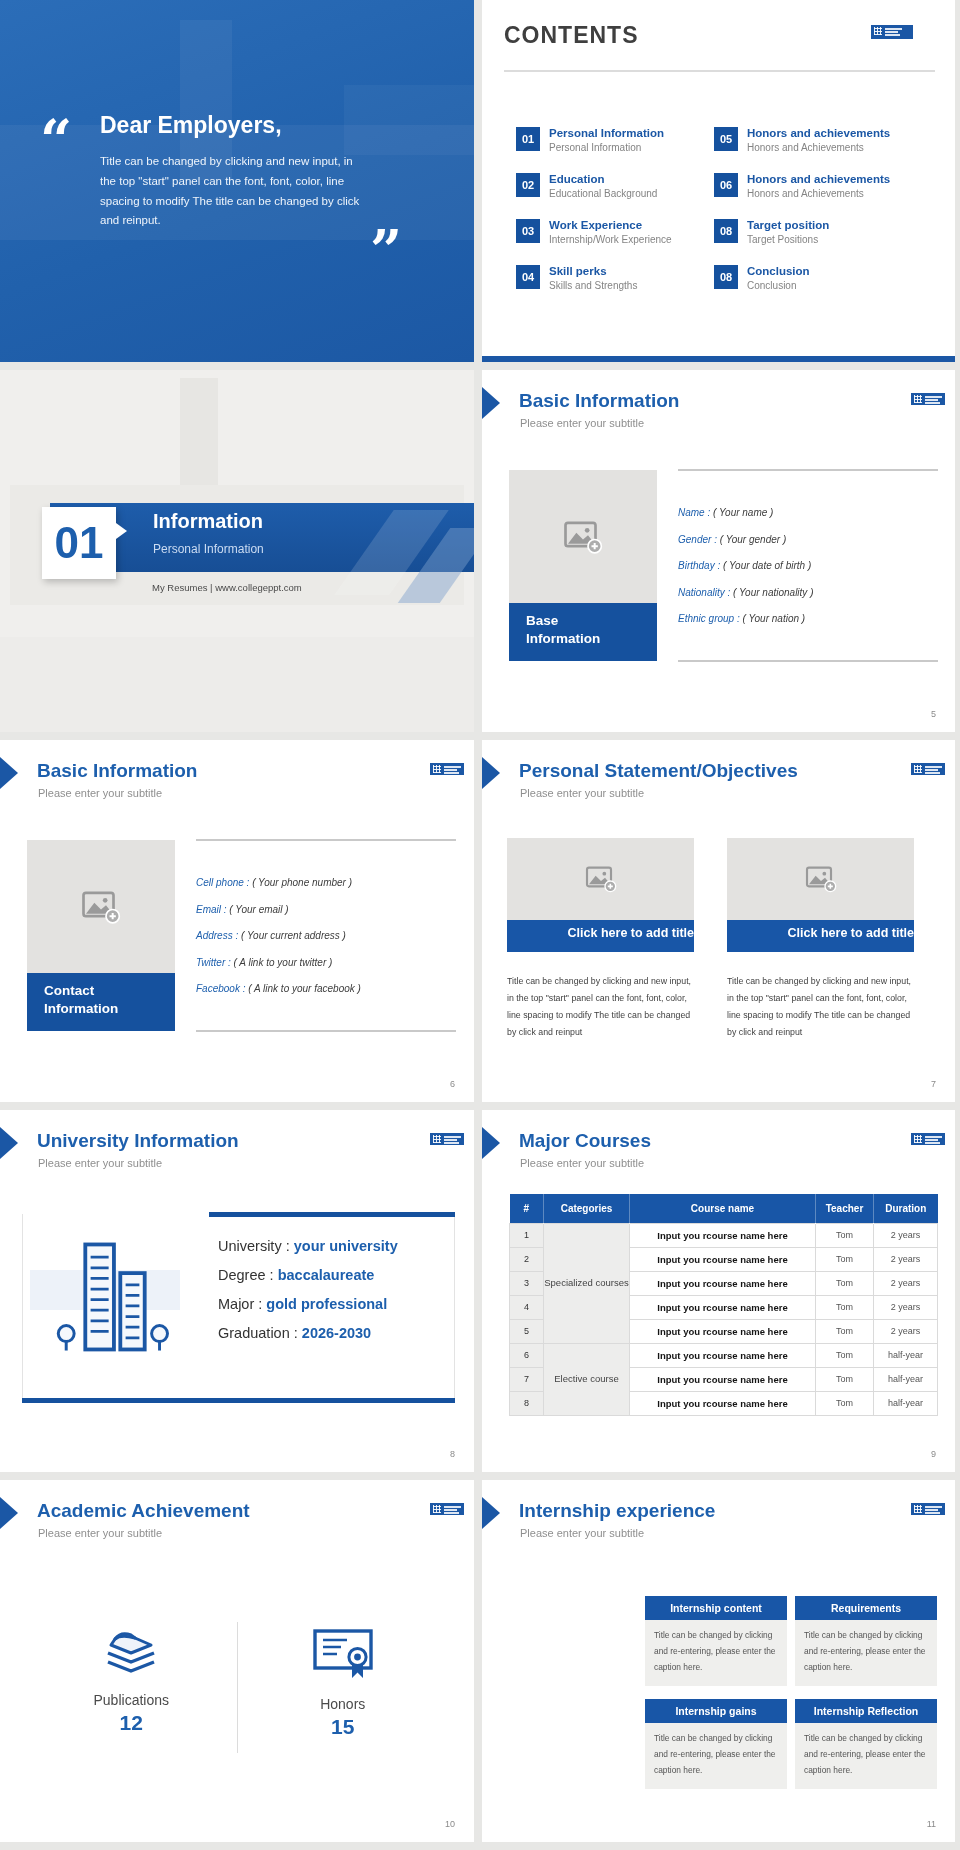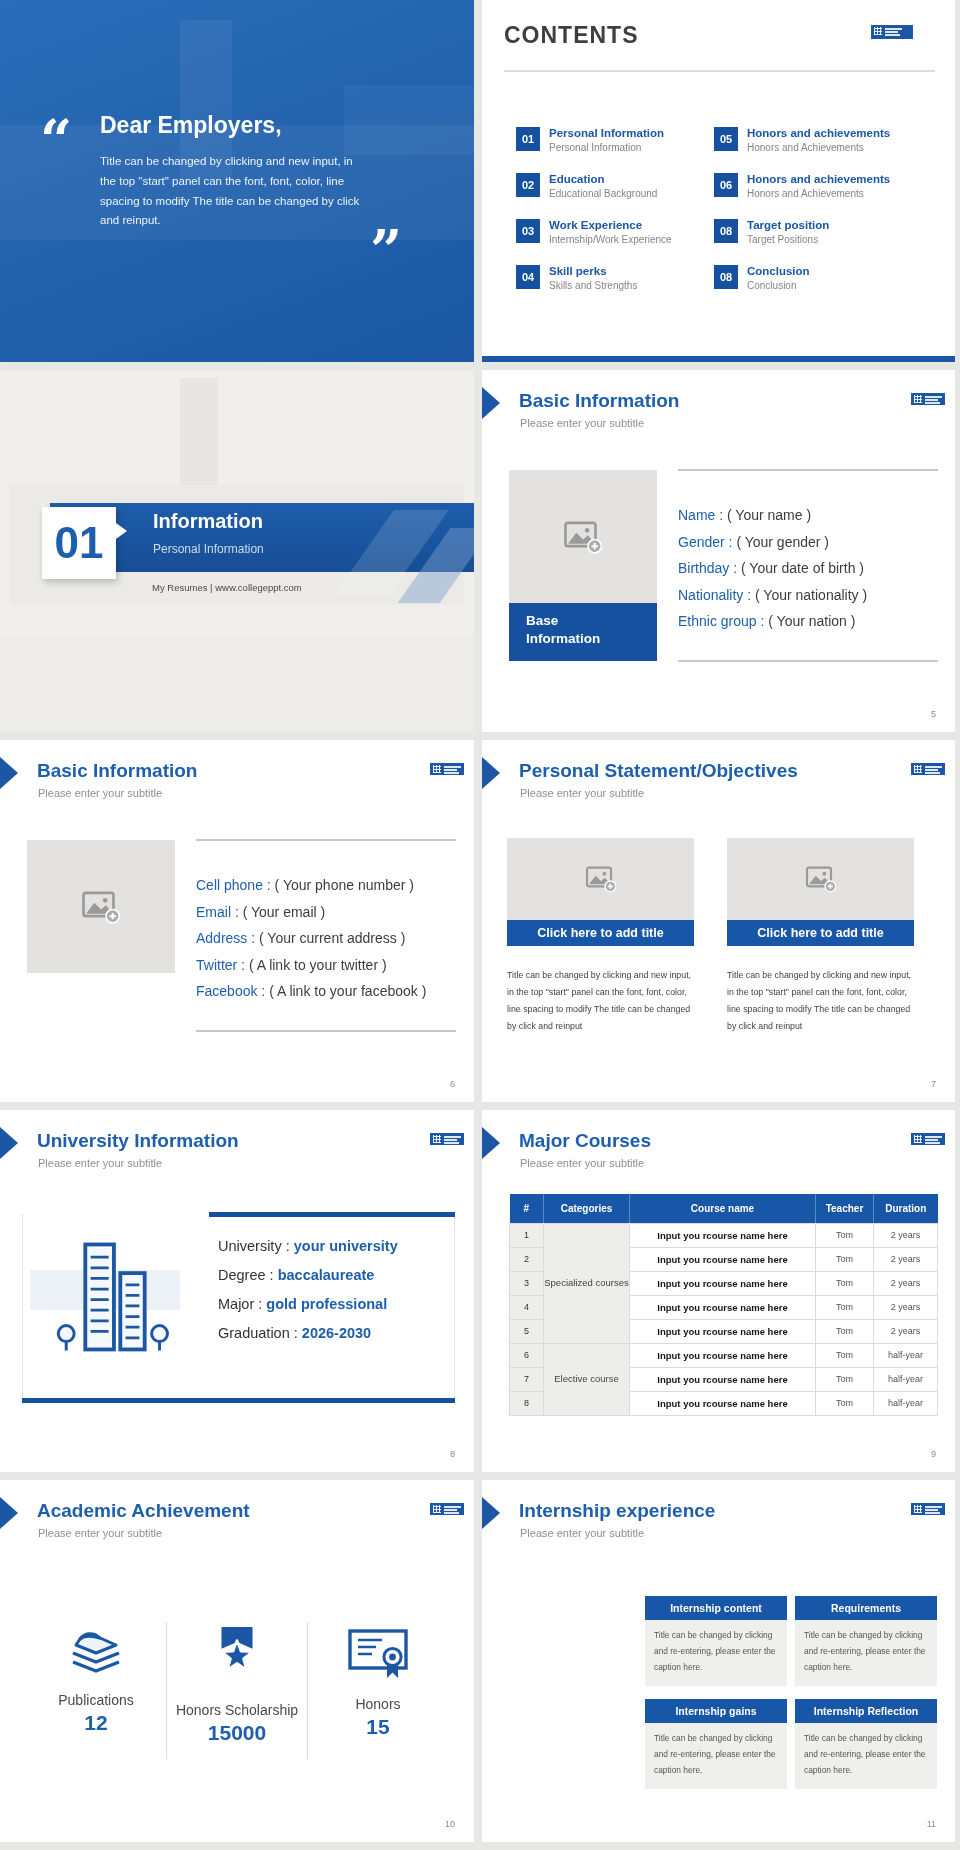--- a/index.html
+++ b/index.html
@@ -76,31 +76,31 @@
   .sec-foot  { position:absolute; left:152px; top:212px; font-size:9.5px; color:#4a4a4a; }
 
   
   .ph { position:absolute; left:27px; top:100px; width:148px; height:133px; background:#e3e2e0;
         display:flex; align-items:center; justify-content:center; }
   .bluebox { position:absolute; left:27px; top:233px; width:148px; height:58px; background:#15519e;
              color:#fff; font-weight:bold; font-size:13.5px; line-height:1.35;
              padding:9px 40px 0 17px; }
   .fwrap { position:absolute; left:196px; width:260px; top:99px; height:193px;
            border-top:2px solid #c9c9c9; border-bottom:2px solid #c9c9c9; padding-top:36px; }
-  .frow { height:26.5px; font-size:14px; white-space:nowrap; }
+  .frow { height:26.5px; font-size:10px; white-space:nowrap;font-style:italic; }
   .flab { color:#1d5fad; }
   .fcol { color:#1d5fad; }
   .fval { color:#3d3d3d; }
 
   
   .ps-block { position:absolute; top:98px; width:187px; }
   .ps-block.bl { left:25px; } .ps-block.br { left:245px; }
   .ps-ph { height:82px; background:#e3e2e0; display:flex; align-items:center; justify-content:center; }
-  .ps-bar { height:26px; background:#1856a7; color:#fff; font-size:12.5px; font-weight:bold;
-            text-align:center; line-height:26px; }
+  .ps-bar { height:32px; background:#1856a7; color:#fff; font-size:12.5px; font-weight:bold;
+            text-align:right; line-height:26px; }
   .ps-tx { margin-top:21px; font-size:8.8px; line-height:1.95; color:#3f3f3f; }
 
   
   .uni-panel { position:absolute; left:22px; right:19px; top:104px; height:188px; background:#fff;
                border-left:1px solid #e3e3e3; border-right:1px solid #e3e3e3; }
   .uni-topline { position:absolute; right:19px; top:102px; width:246px; height:5px; background:#15519e; }
   .uni-botline { position:absolute; left:22px; right:19px; top:288px; height:5px; background:#15519e; }
   .uni-band { position:absolute; left:30px; top:160px; width:150px; height:40px; background:#edf2f9; }
   .uni-bldg { position:absolute; left:45px; top:128px; }
   .uni-lines { position:absolute; left:218px; top:128px; }
@@ -313,20 +313,21 @@
         <i class="lg"></i>
         <i class="l1"></i>
         <i class="l2"></i>
         <i class="l3"></i>
       </div>
     <div class="ph">
       <svg width="40" height="40">
           <use href="#sym-pic"></use>
         </svg>
     </div>
+    <div class="bluebox">Contact Information</div>
     <div class="fwrap">
       <div class="frow"><span class="flab">Cell phone</span><span class="fcol"> : </span><span class="fval">( Your phone number )</span></div>
       <div class="frow"><span class="flab">Email</span><span class="fcol"> : </span><span class="fval">( Your email )</span></div>
       <div class="frow"><span class="flab">Address</span><span class="fcol"> : </span><span class="fval">( Your current address )</span></div>
       <div class="frow"><span class="flab">Twitter</span><span class="fcol"> : </span><span class="fval">( A link to your twitter )</span></div>
       <div class="frow"><span class="flab">Facebook</span><span class="fcol"> : </span><span class="fval">( A link to your facebook )</span></div>
     </div>
     <div class="pagenum">6</div>
   </section>
 
@@ -477,27 +478,20 @@
 
     <div class="ach-wrap">
       <div class="stat">
         <svg width="64" height="50" viewBox="0 0 64 50">
             <use href="#sym-books"></use>
           </svg>
         <div class="stat-label">Publications</div>
         <div class="stat-value">12</div>
       </div>
       <div class="stat">
-        <svg width="50" height="60" viewBox="0 0 48 58">
-            <use href="#sym-medal"></use>
-          </svg>
-        <div class="stat-label">Honors Scholarship</div>
-        <div class="stat-value">15000</div>
-      </div>
-      <div class="stat">
         <svg width="62" height="54" viewBox="0 0 62 54">
             <use href="#sym-cert"></use>
           </svg>
         <div class="stat-label">Honors</div>
         <div class="stat-value">15</div>
       </div>
     </div>
     <div class="pagenum">10</div>
   </section>
 

